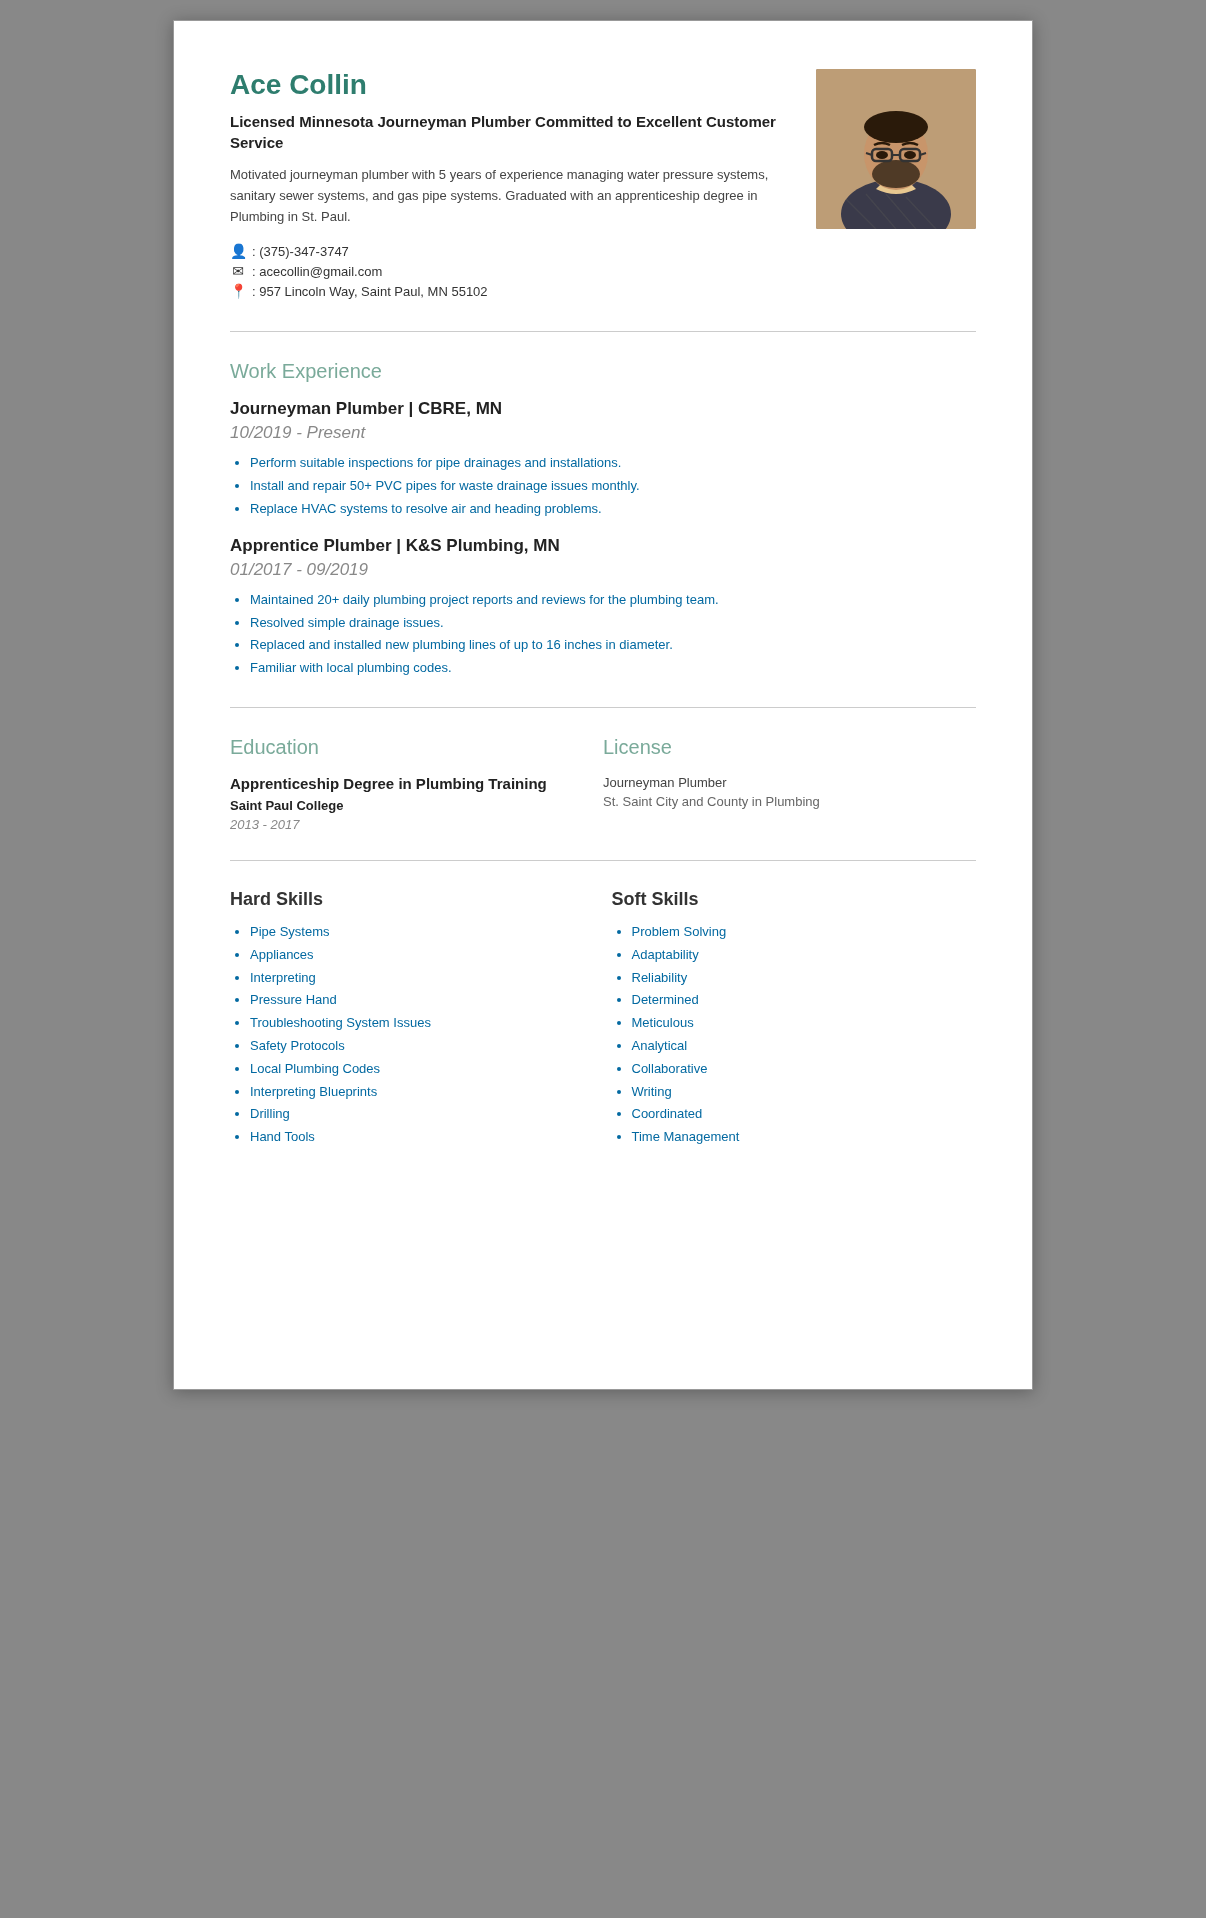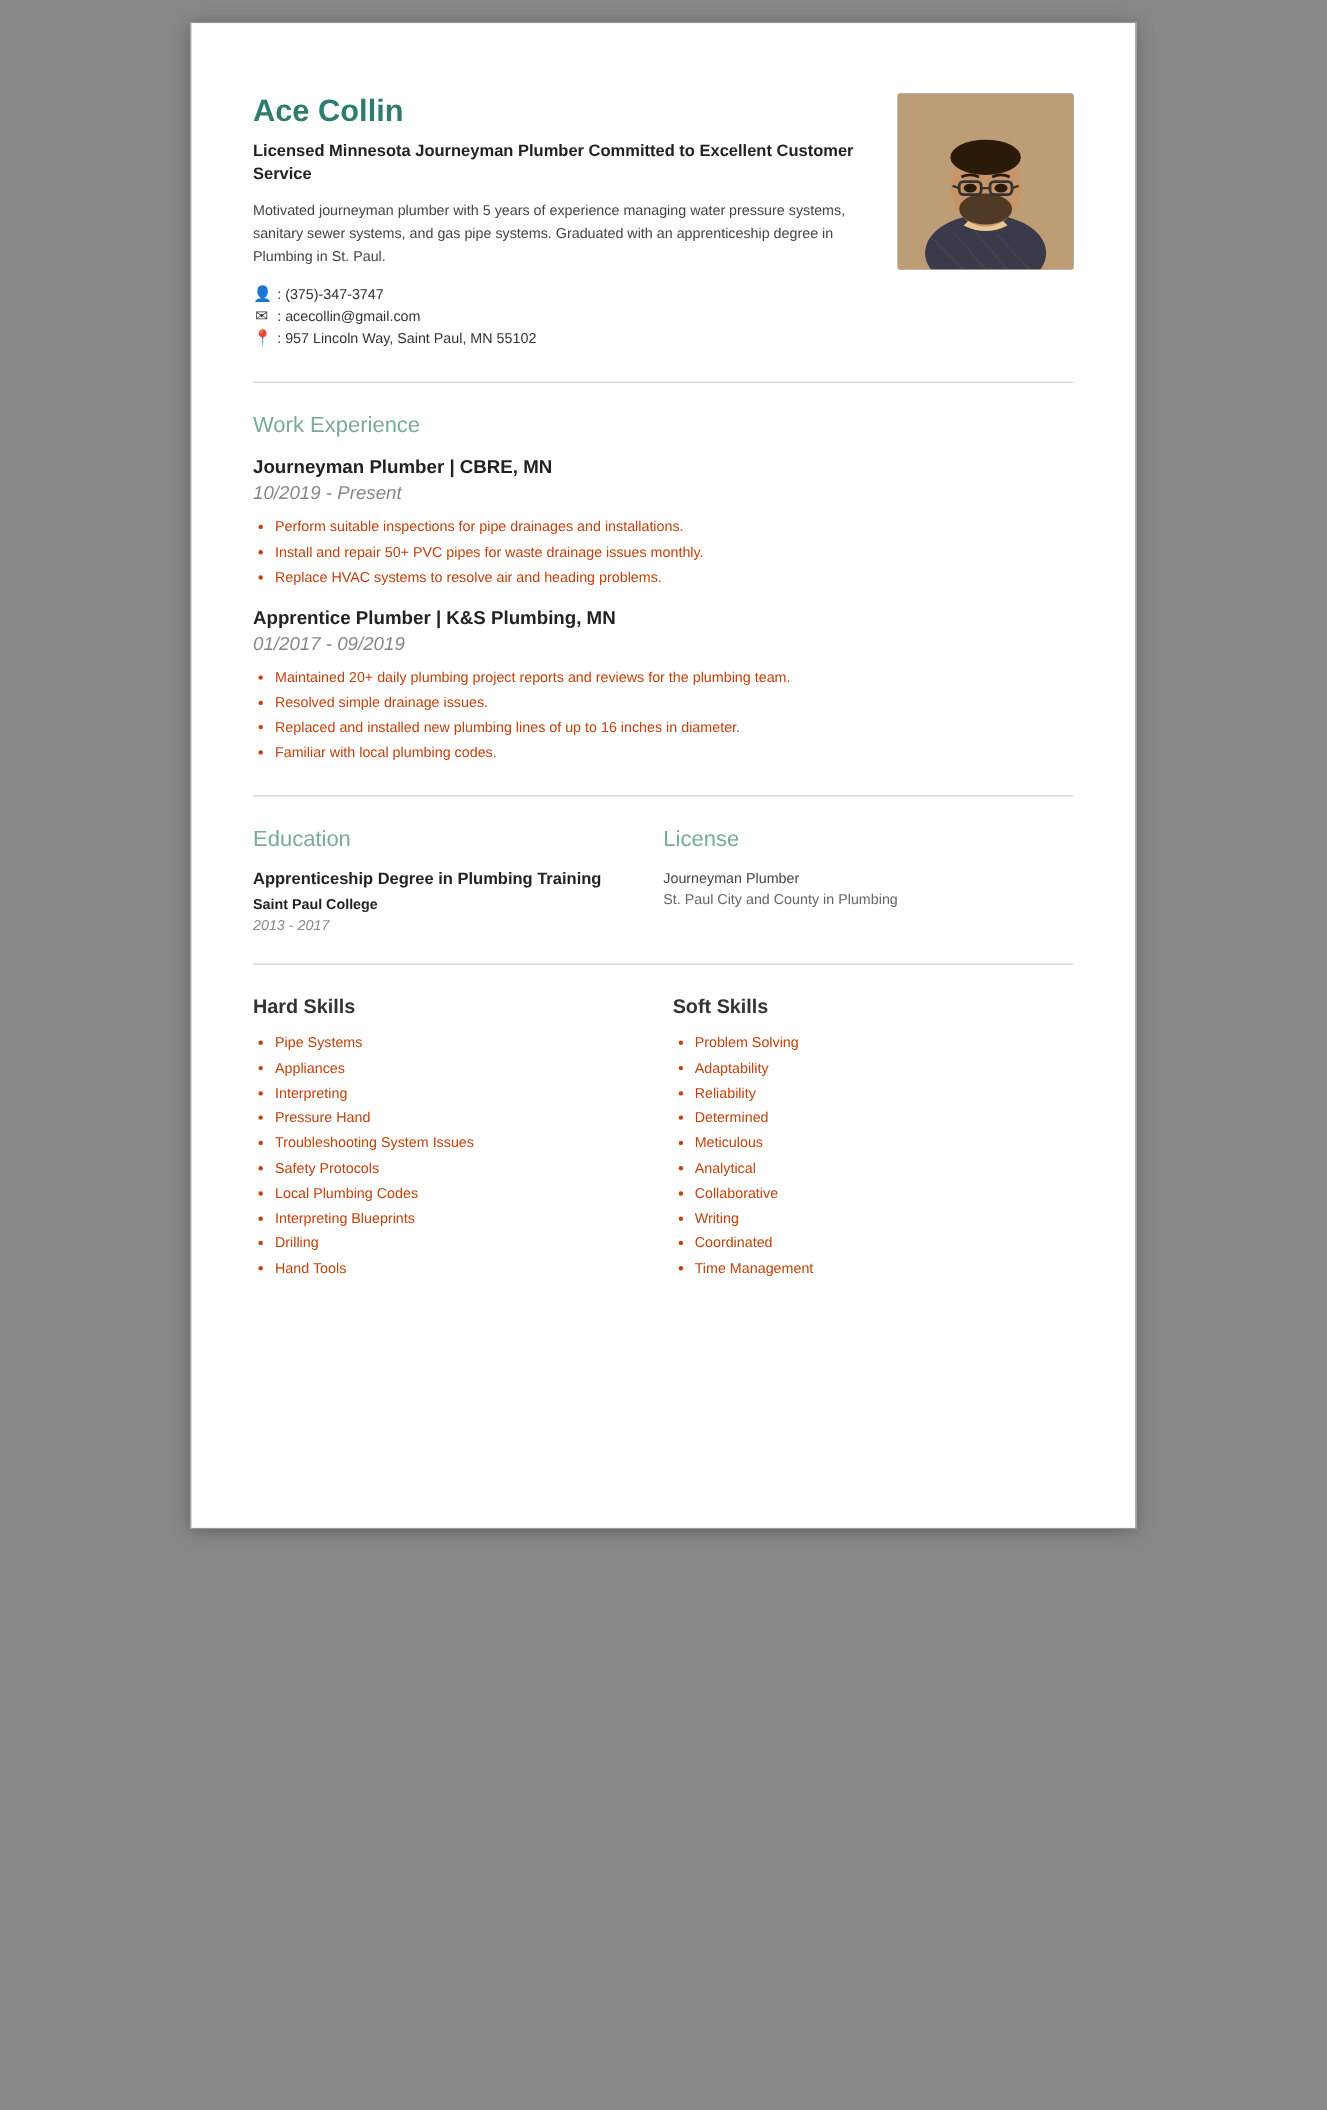--- a/index.html
+++ b/index.html
@@ -8,21 +8,21 @@
       display: flex;
       justify-content: center;
       align-items: flex-start;
       padding: 20px;
       font-family: Arial, sans-serif;
     }
     .resume {
       background: #fff;
       width: 860px;
       min-height: 1370px;
-      padding: 64px 56px;
+      padding: 48px 56px;
       box-shadow: 0 2px 16px rgba(0,0,0,0.3);
       border: 1px solid #999;
     }
     
     .header-section {
       display: flex;
       justify-content: space-between;
       align-items: flex-start;
       margin-bottom: 24px;
     }
@@ -99,21 +99,21 @@
       font-style: italic;
       margin-bottom: 10px;
     }
     .bullet-list {
       list-style: disc;
       margin-left: 20px;
       margin-bottom: 16px;
     }
     .bullet-list li {
       font-size: 13px;
-      color: #c2410c;
+      color: #0369a1;
       line-height: 1.6;
       margin-bottom: 2px;
     }
 
     
     .two-col {
       display: flex;
     }
     .two-col .col { flex: 1; }
 
@@ -253,21 +253,21 @@
   <div class="two-col">
     <div class="col">
       <h2 class="section-title">Education</h2>
       <div class="edu-degree">Apprenticeship Degree in Plumbing Training</div>
       <div class="edu-school">Saint Paul College</div>
       <div class="edu-dates">2013 - 2017</div>
     </div>
     <div class="col">
       <h2 class="section-title">License</h2>
       <div class="license-name">Journeyman Plumber</div>
-      <div class="license-detail">St. Paul City and County in Plumbing</div>
+      <div class="license-detail">St. Saint City and County in Plumbing</div>
     </div>
   </div>
 
   <hr class="divider">
 
   <div class="skills-section">
     <div class="skills-col">
       <div class="skills-heading">Hard Skills</div>
       <ul class="bullet-list">
         <li>Pipe Systems</li>

